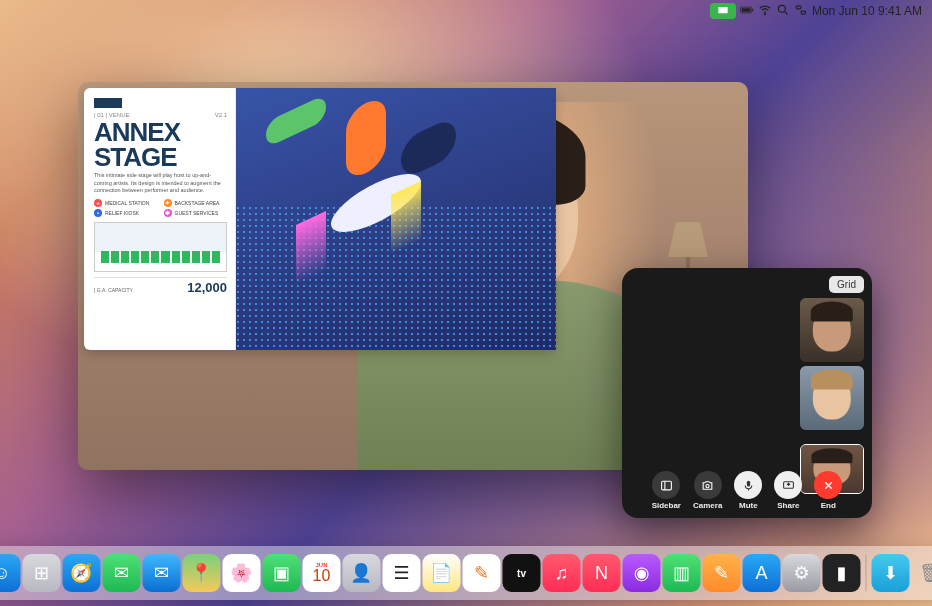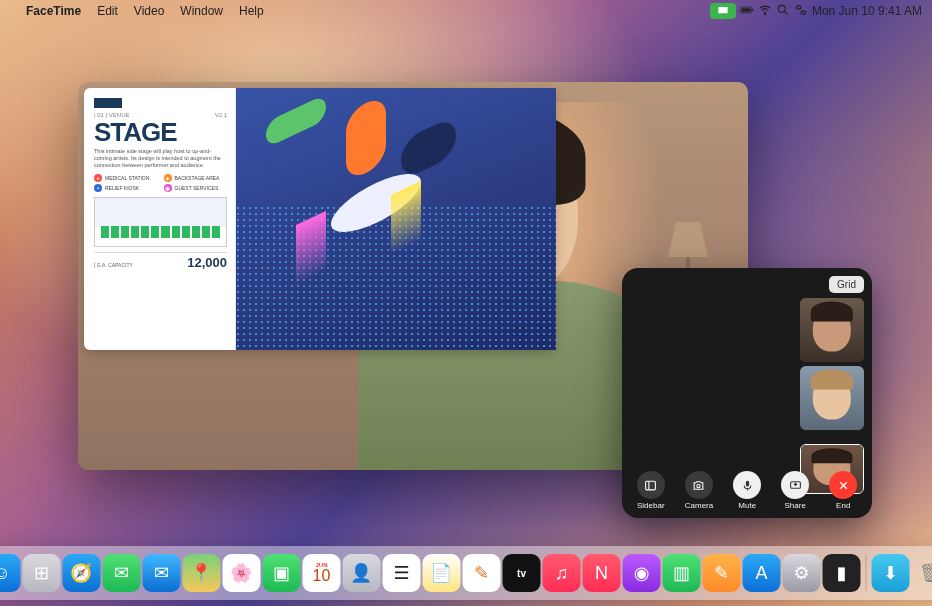--- a/index.html
+++ b/index.html
@@ -45,21 +45,21 @@
 .iso-shapes { position: absolute; inset: 0; }
 .iso-shapes .pill { position: absolute; border-radius: 20px; }
 .crowd { position: absolute; bottom: 0; left: 0; right: 0; height: 55%; background: radial-gradient(circle at 2px 2px, #3d96e8 1px, transparent 1.5px); background-size: 6px 6px; opacity: .9; }
 
 
 .ft-panel { position: absolute; right: 60px; top: 268px; width: 250px; height: 250px; background: #1a1a1a; border-radius: 16px; box-shadow: 0 15px 40px rgba(0,0,0,.5); overflow: hidden; }
 .ft-panel .grid-btn { position: absolute; top: 8px; right: 8px; background: #e8e8e8; color: #333; font-size: 10px; padding: 3px 8px; border-radius: 5px; z-index: 2; }
 .ft-thumbs { position: absolute; top: 30px; right: 8px; width: 64px; display: flex; flex-direction: column; gap: 4px; }
 .ft-thumb { width: 64px; height: 64px; border-radius: 6px; background: #444; overflow: hidden; position: relative; }
 .ft-thumb.self { height: 50px; border: 1.5px solid #fff; margin-top: 10px; }
-.ft-controls { position: absolute; bottom: 8px; left: 0; right: 0; display: flex; justify-content: center; gap: 20px; }
+.ft-controls { position: absolute; bottom: 8px; left: 0; right: 0; display: flex; justify-content: center; gap: 12px; font-weight: bold; }
 .ft-ctrl { display: flex; flex-direction: column; align-items: center; gap: 2px; }
 .ft-ctrl .btn { width: 28px; height: 28px; border-radius: 50%; display: flex; align-items: center; justify-content: center; }
 .ft-ctrl .btn.dark { background: #3a3a3a; color: #fff; }
 .ft-ctrl .btn.light { background: #f0f0f0; color: #333; }
 .ft-ctrl .btn.red { background: #ff3b30; color: #fff; }
 .ft-ctrl .lbl { font-size: 8px; color: #eee; }
 .ft-ctrl svg { width: 13px; height: 13px; }
 
 
 .dock { position: absolute; bottom: 6px; left: 50%; transform: translateX(-50%); height: 54px; background: rgba(240,240,245,.45); backdrop-filter: blur(20px); border-radius: 14px; display: flex; align-items: center; padding: 4px 8px; gap: 2px; box-shadow: 0 4px 20px rgba(0,0,0,.2); }
@@ -70,28 +70,20 @@
 .face { position: absolute; left: 50%; top: 48%; transform: translate(-50%,-50%); width: 60%; height: 70%; border-radius: 50% 50% 45% 45%; }
 .face .hair { position: absolute; top: -10%; left: -5%; right: -5%; height: 45%; border-radius: 50% 50% 10% 10%; background: #2a1f18; }
 .thumb-bg { position: absolute; inset: 0; }
 </style>
 </head>
 <body>
 
 <div class="desktop-bg"></div>
 
 <div class="menubar">
-  <div class="menubar-left">
-    <span class="apple"></span>
-    <span class="app">FaceTime</span>
-    <span>Edit</span>
-    <span>Video</span>
-    <span>Window</span>
-    <span>Help</span>
-  </div>
   <div class="menubar-right">
     <span class="pill">
         <svg viewBox="0 0 24 24" fill="currentColor">
           <rect x="4" y="5" width="16" height="11" rx="1"></rect>
           <path d="M8 20h8"></path>
         </svg>
       </span>
     <span><svg viewBox="0 0 24 12" fill="currentColor">
           <rect x="1" y="1" width="19" height="10" rx="2" fill="none" stroke="currentColor" stroke-width="1.3"></rect>
           <rect x="3" y="3" width="15" height="6"></rect>
@@ -126,20 +118,21 @@
       <div class="hair"></div>
   </div>
 
   <div class="shared-panel">
     <div class="shared-left">
       <div class="logo"></div>
       <div class="shared-header">
         <span>| 01 | VENUE</span>
         <span>V2.1</span>
       </div>
+      <div class="shared-title">ANNEX</div>
       <div class="shared-title">STAGE</div>
       <div class="shared-desc">This intimate side stage will play host to up-and-coming artists. Its design is intended to augment the connection between performer and audience.</div>
       <div class="legend" id="legend">
           <div class="legend-item">
             <span class="dot" style="background:#ff4d4d">+</span>
             <span>MEDICAL STATION</span>
           </div>
           <div class="legend-item">
             <span class="dot" style="background:#ff8a2a">✦</span>
             <span>BACKSTAGE AREA</span>

